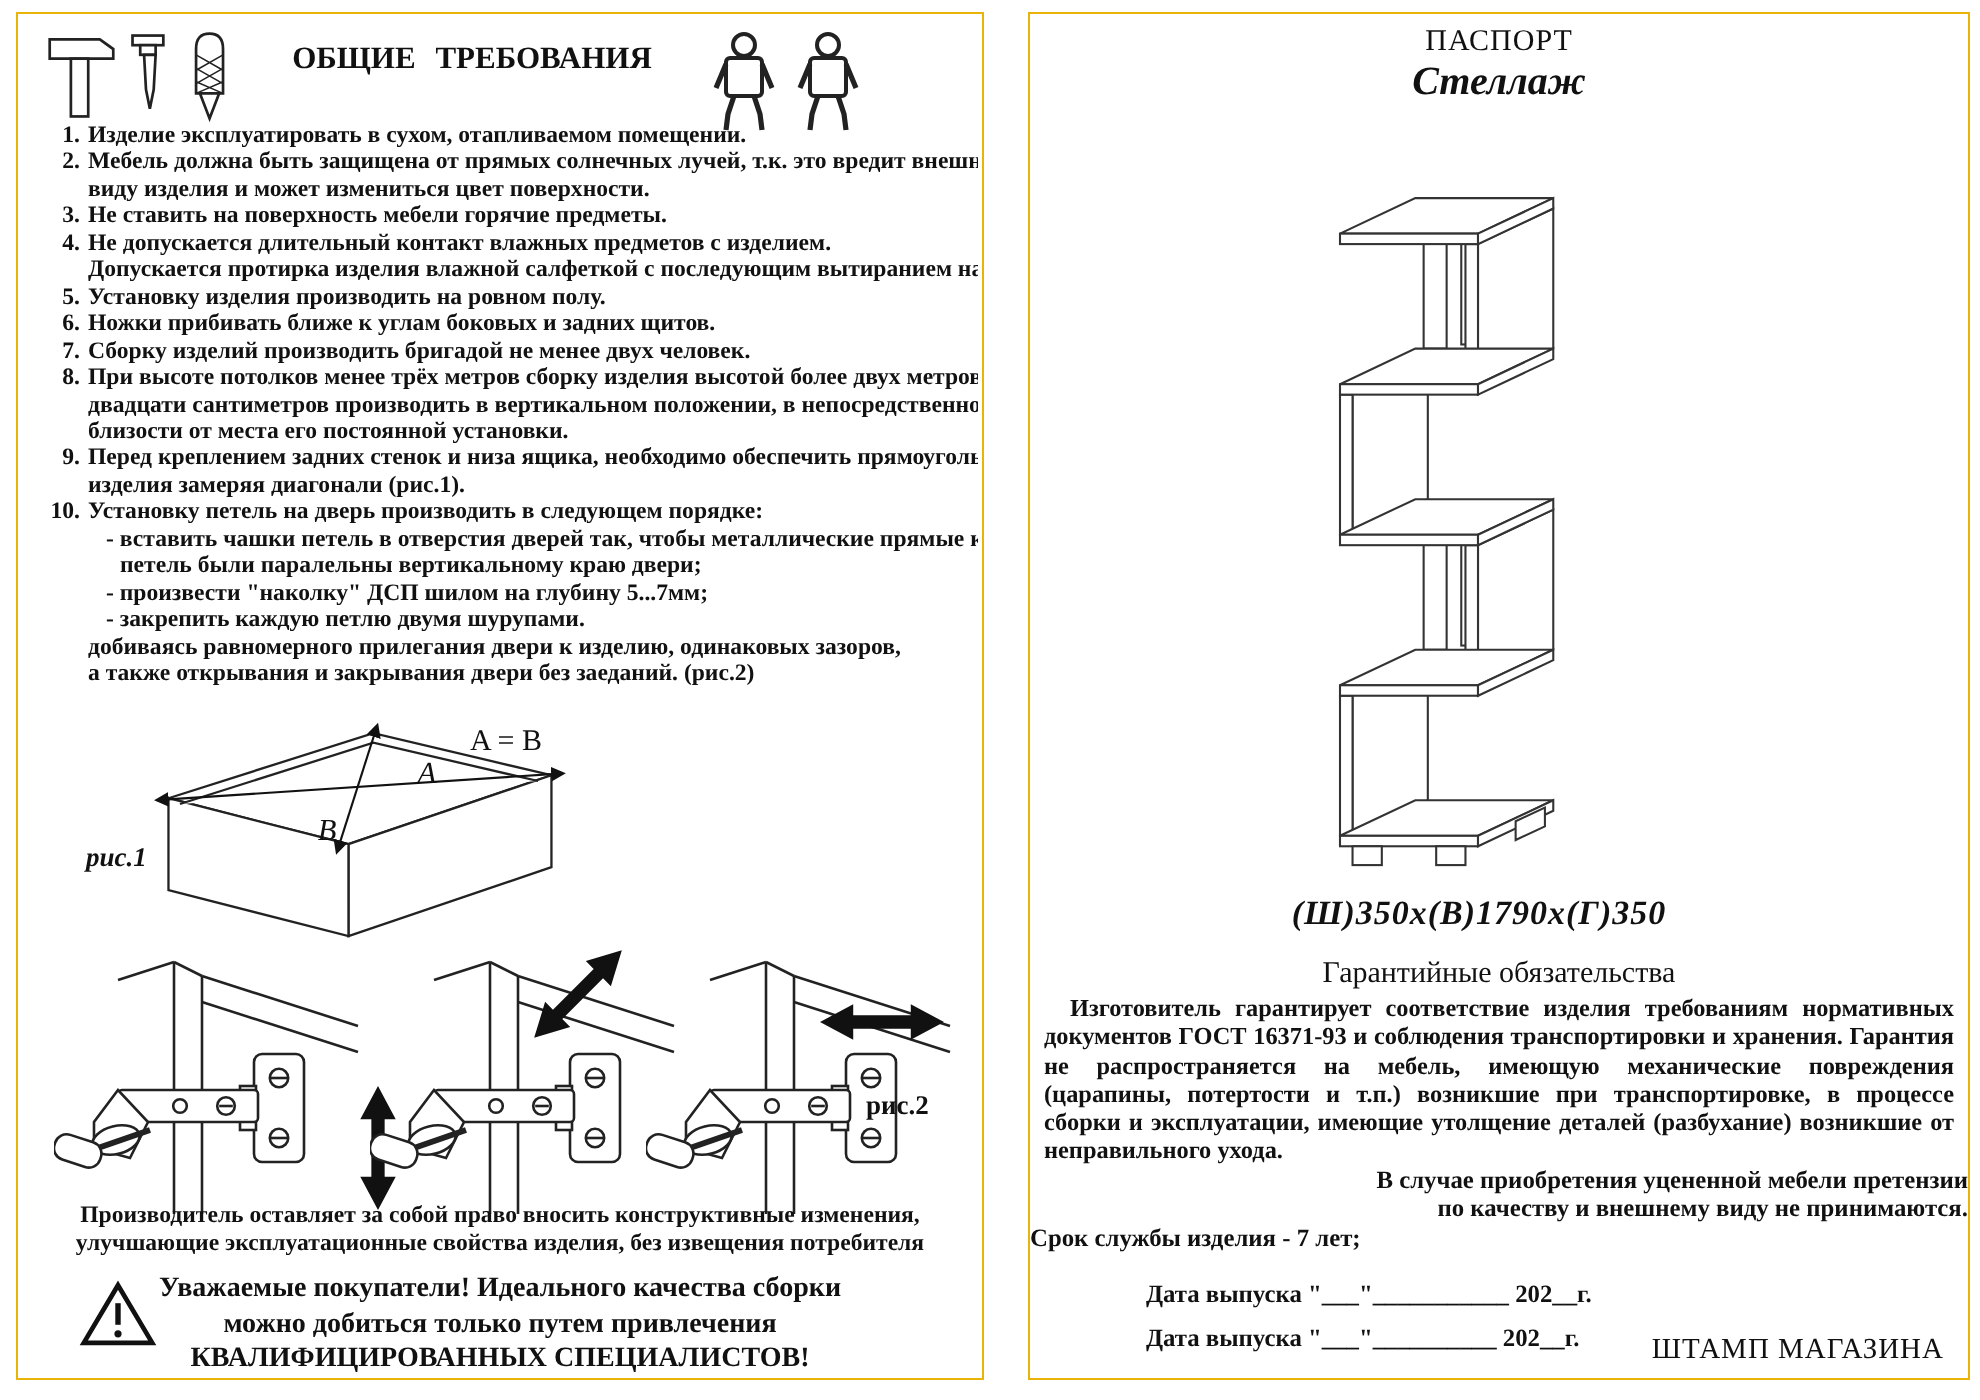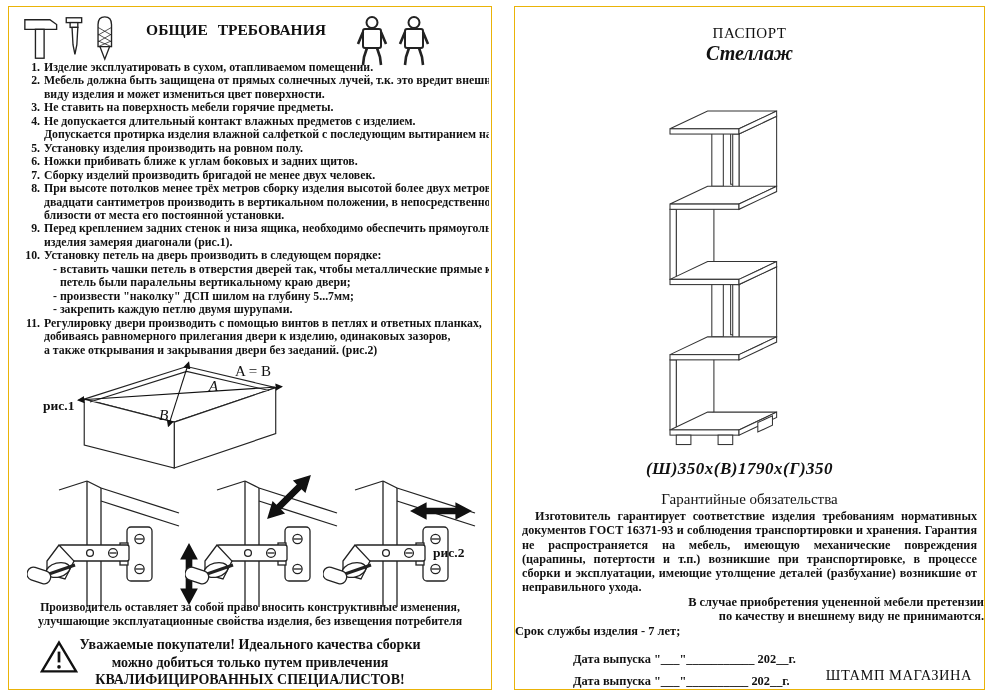--- a/index.html
+++ b/index.html
@@ -14,31 +14,31 @@
 
   
   .lp-header{position:absolute;top:6px;left:12px;right:12px;display:grid;grid-template-columns:112px 1fr 140px;align-items:start;}
   .lp-title{font-size:15.5px;font-weight:bold;text-align:center;margin-top:8px;word-spacing:6px;white-space:nowrap;}
   .req-list{position:absolute;top:54px;left:8px;right:2px;overflow:hidden;}
   .ln{display:flex;font-size:11.8px;font-weight:bold;line-height:13.45px;white-space:nowrap;}
   .ln .num{flex:none;width:23px;text-align:right;padding-right:4px;}
   .ln.ind2 .txt{padding-left:9px;}
   .ln.ind3 .txt{padding-left:16px;}
   .fig1-wrap{position:absolute;top:346px;left:58px;}
-  .fig1-label{position:absolute;top:391px;left:34px;font-size:13.5px;font-weight:bold;}
+  .fig1-label{position:absolute;top:414px;left:34px;font-size:13.5px;font-weight:bold;font-style:italic;}
   .fig1-eq{position:absolute;top:356px;left:226px;font-size:15px;}
   .hinge-block{position:absolute;top:462px;}
   #hinge1{left:18px;} #hinge2{left:176px;} #hinge3{left:314px;}
   .fig2-label{position:absolute;top:538px;left:424px;font-size:13.5px;font-weight:bold;}
   .manu-note{position:absolute;top:594px;left:0;right:0;text-align:center;font-size:11.8px;font-weight:bold;line-height:13.5px;}
   .warn-tri{position:absolute;top:632px;left:30px;}
   .warn-text{position:absolute;top:629px;left:0;right:0;text-align:center;font-size:14px;font-weight:bold;line-height:17.5px;}
 
   
-  .rp-title{margin-top:18px;text-align:center;font-size:15px;letter-spacing:.5px;line-height:17px;}
+  .rp-title{margin-top:6px;text-align:center;font-size:15px;letter-spacing:.5px;line-height:17px;}
   .rp-subtitle{margin-top:1px;text-align:center;font-size:20px;font-weight:bold;font-style:italic;line-height:20px;}
   .shelf-wrap{margin-top:24px;height:368px;text-align:center;position:relative;left:-22px;}
   .rp-dims{margin-top:4px;text-align:center;font-size:17px;font-weight:bold;font-style:italic;letter-spacing:.5px;line-height:20px;position:relative;left:-10px;}
   .warranty-title{margin-top:11px;text-align:center;font-size:15px;line-height:18px;}
   .warranty-text{margin:1px 7px 0 7px;font-size:12.2px;font-weight:bold;line-height:14.3px;text-align:justify;text-indent:13px;}
   .center-line{text-align:right;font-size:12.4px;font-weight:bold;line-height:14.6px;}
   .srok-line{font-size:12.4px;font-weight:bold;line-height:14.8px;}
   .date-line{margin-left:58px;font-size:12.4px;font-weight:bold;line-height:15px;}
   .date1{margin-top:13px;} .date2{margin-top:7px;}
   .stamp{position:absolute;right:12px;bottom:5px;font-size:14.5px;letter-spacing:.5px;}
@@ -186,24 +186,20 @@
         <span class="txt">петель были паралельны вертикальному краю двери;</span>
       </div>
       <div class="ln ind2">
         <span class="num"></span>
         <span class="txt">- произвести "наколку" ДСП шилом на глубину 5...7мм;</span>
       </div>
       <div class="ln ind2">
         <span class="num"></span>
         <span class="txt">- закрепить каждую петлю двумя шурупами.</span>
       </div>
-      <div class="ln ind0">
-        <span class="num">11.</span>
-        <span class="txt">Регулировку двери производить с помощью винтов в петлях и ответных планках,</span>
-      </div>
       <div class="ln ind1">
         <span class="num"></span>
         <span class="txt">добиваясь равномерного прилегания двери к изделию, одинаковых зазоров,</span>
       </div>
       <div class="ln ind1">
         <span class="num"></span>
         <span class="txt">а также открывания и закрывания двери без заеданий. (рис.2)</span>
       </div>
     </div>
 

